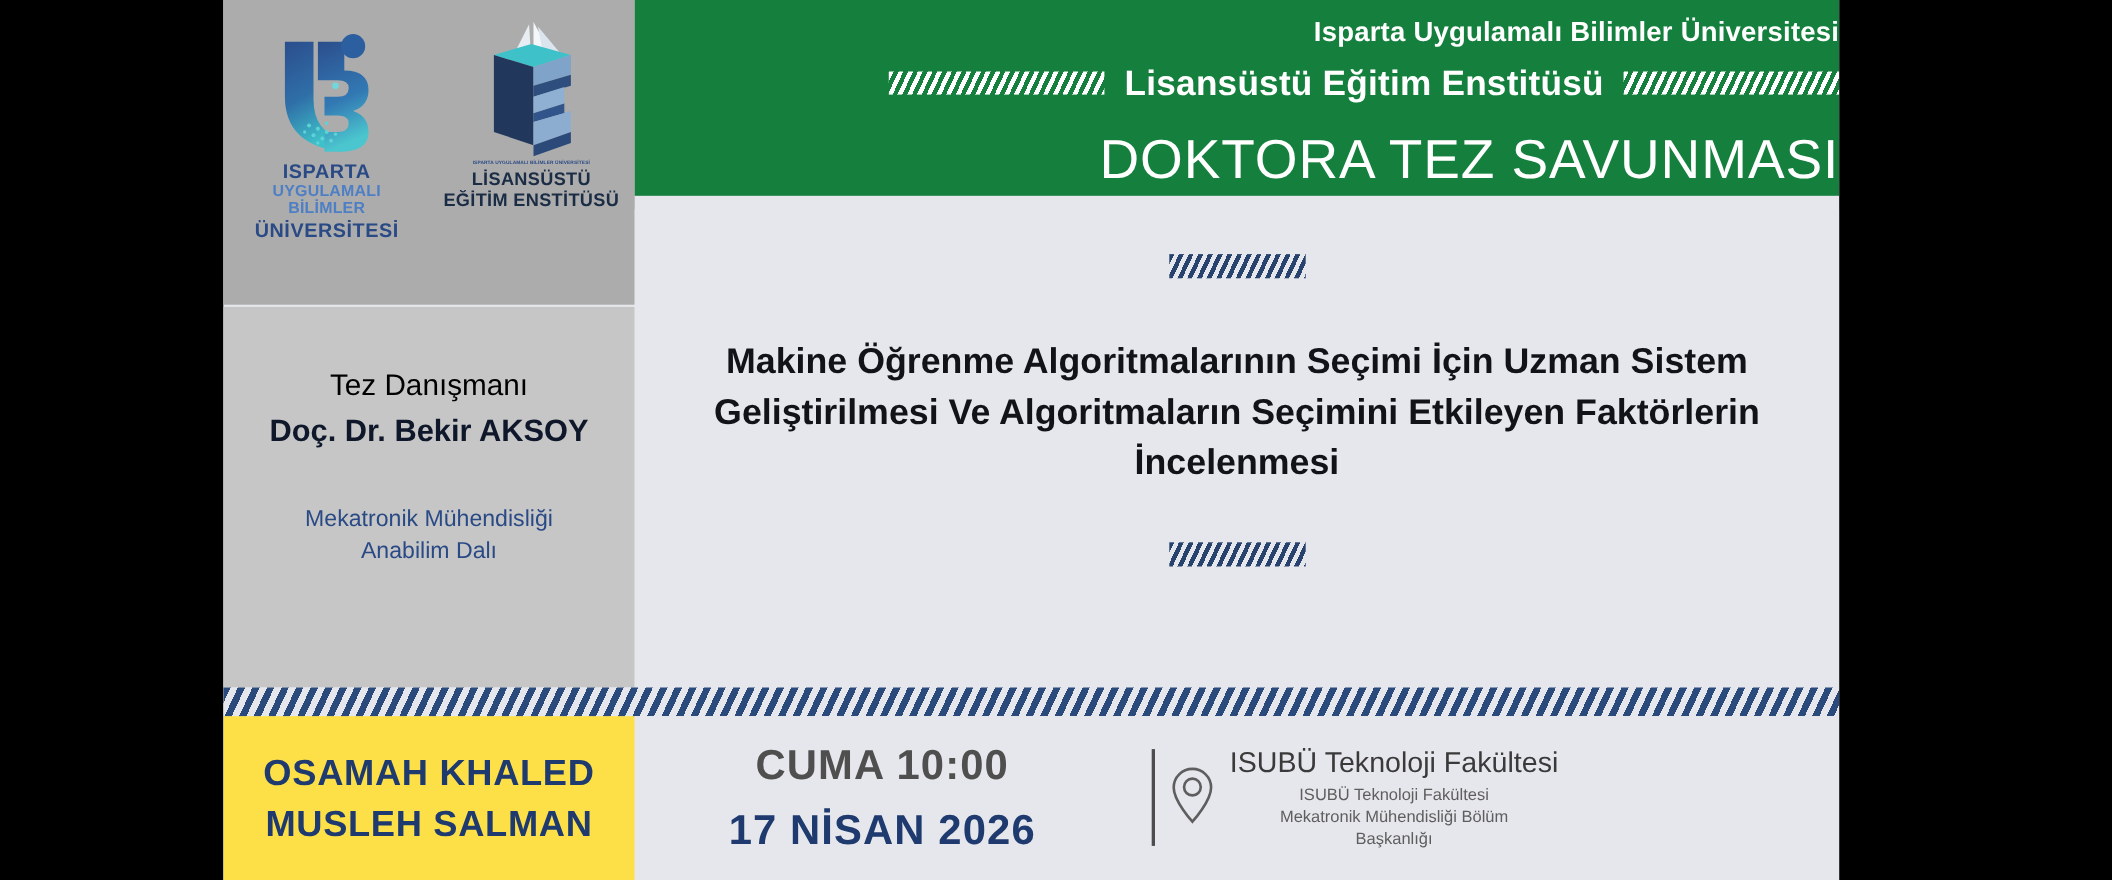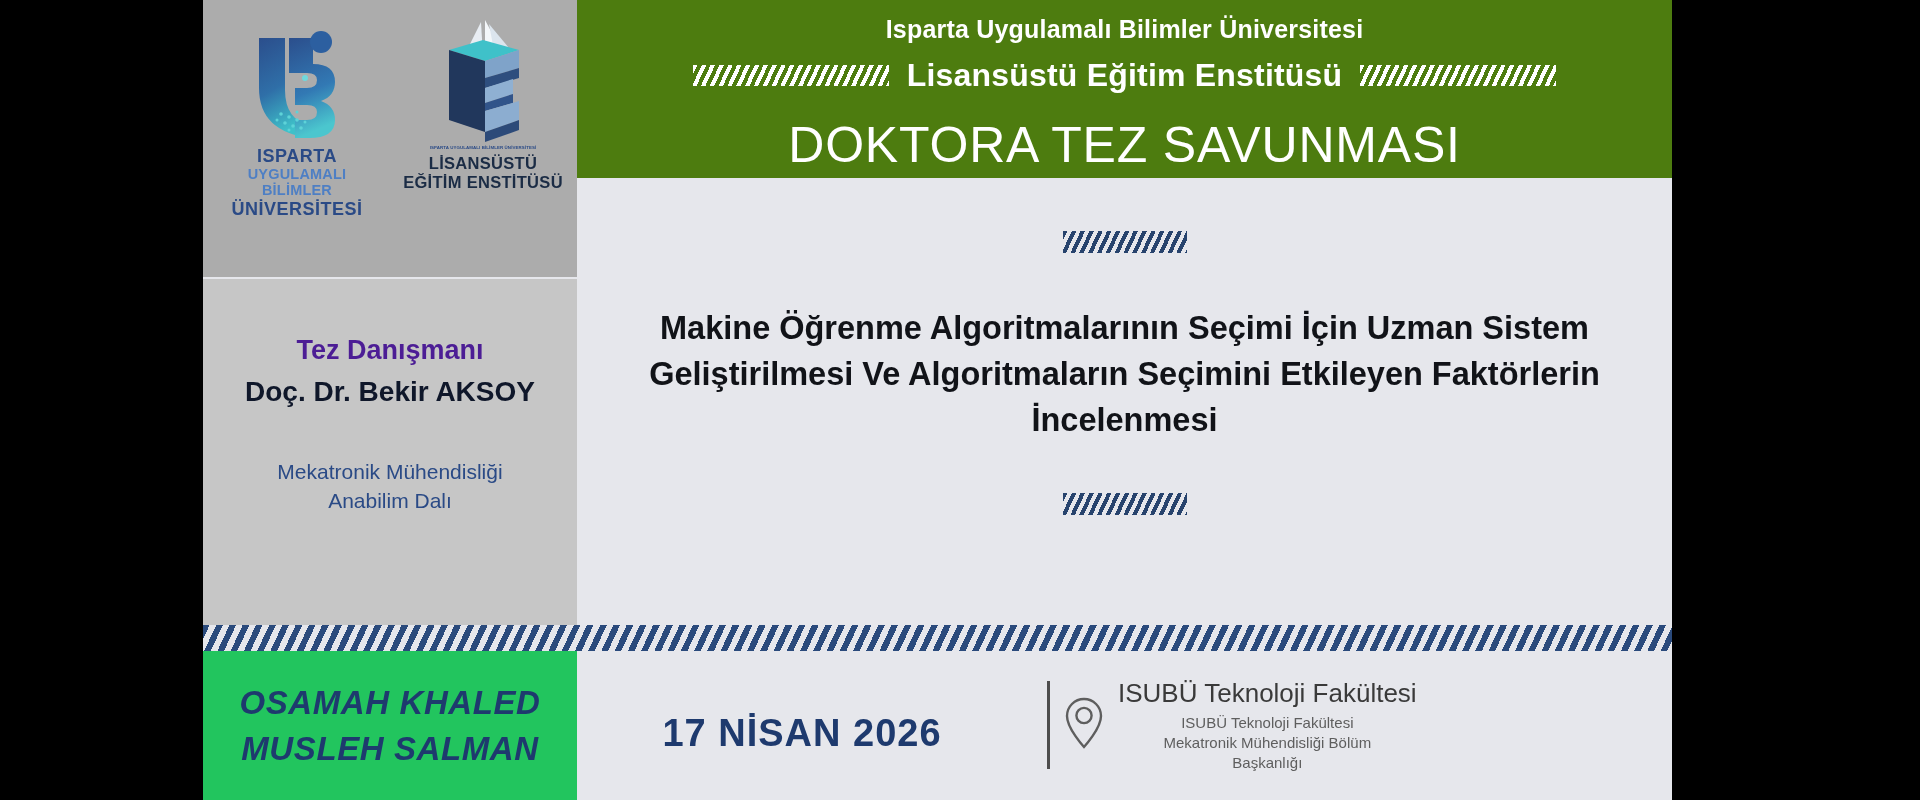--- a/index.html
+++ b/index.html
@@ -34,54 +34,54 @@
     position: absolute; left: 0; top: 279px;
     width: 374px; height: 346px;
     background: #C6C6C6;
     display: flex; flex-direction: column;
     align-items: center; justify-content: flex-start;
     padding-top: 56px;
   }
   .left-student {
     position: absolute; left: 0; top: 651px;
     width: 374px; height: 149px;
-    background: #22c55e;
+    background: #fde047;
     display: flex; flex-direction: column;
-    align-items: center; justify-content: center; font-style: italic;
+    align-items: center; justify-content: center;
   }
 
   
   .logo-unit { width: 172px; text-align: center; }
   .logo-mark { height: 132px; display: flex; align-items: center; justify-content: center; }
   .logo-cap { line-height: 1.12; }
   .logo-cap .l1 { font-size: 18px; font-weight: 700; color: #2A4A86; letter-spacing: .5px; }
   .logo-cap .l2 { font-size: 14.5px; font-weight: 700; color: #4E7FC4; letter-spacing: .2px; }
   .logo-cap .l3 { font-size: 18px; font-weight: 700; color: #2A4A86; letter-spacing: .5px; }
   .lg-cap2 .tiny { font-size: 4.4px; font-weight: 700; color: #2A4A86; letter-spacing: .1px;
                    white-space: nowrap; display: block; margin-bottom: 3px; }
   .lg-cap2 .big { font-size: 16.5px; font-weight: 700; color: #1B2C45; letter-spacing: .3px; line-height: 1.18; }
 
   
-  .adv-role { font-size: 27px; color: #4c1d95; font-weight: 700; margin-bottom: 10px; }
+  .adv-role { font-size: 27px; color: #000000; font-weight: 400; margin-bottom: 10px; }
   .adv-name { font-size: 28px; color: #0f172a; font-weight: 700; }
   .adv-dept { margin-top: 50px; font-size: 21px; color: #2A4A86; font-weight: 500;
               line-height: 1.38; text-align: center; }
 
   
   .stu-name { font-size: 33px; font-weight: 800; color: #1E3A6E;
               letter-spacing: .6px; line-height: 1.38; text-align: center; }
 
   
   .banner {
     position: absolute; left: 374px; top: 0;
     width: 1095px; height: 178px;
-    background: #4d7c0f;
+    background: #15803d;
     color: #fff;
     display: flex; flex-direction: column;
-    align-items: center; justify-content: center;
+    align-items: flex-end; justify-content: center;
     padding-top: 10px;
   }
   .banner-uni { font-size: 25px; font-weight: 600; letter-spacing: .2px; }
   .banner-inst-row { display: flex; align-items: center; gap: 18px; margin-top: 13px; }
   .banner-inst { font-size: 32px; font-weight: 600; letter-spacing: .2px; }
   .banner-title { font-size: 50px; font-weight: 400; letter-spacing: .8px; margin-top: 22px; }
 
   
   .main {
     position: absolute; left: 374px; top: 190px;
@@ -264,20 +264,21 @@
     <span class="hatch hatch-sm"></span>
     <div class="thesis-title">Makine Öğrenme Algoritmalarının Seçimi İçin Uzman Sistem Geliştirilmesi Ve Algoritmaların Seçimini Etkileyen Faktörlerin İncelenmesi</div>
     <span class="hatch hatch-sm hatch-lower"></span>
   </div>
 
   <div class="divider-band"></div>
 
   <div class="bottom">
 
     <div class="bottom-date">
+      <div class="date-day">CUMA 10:00</div>
       <div class="date-full">17 NİSAN 2026</div>
     </div>
 
     <div class="bottom-loc">
       <div class="loc-rule"></div>
       <div class="loc-pin">
         <svg width="40" height="56" viewBox="0 0 40 56">
           <path d="M20 4 C10.6 4 3 11.6 3 21 C3 33.5 20 52 20 52 C20 52 37 33.5 37 21 C37 11.6 29.4 4 20 4 Z" fill="none" stroke="#5E5E5E" stroke-width="2.4"></path>
           <circle cx="20" cy="20.5" r="7.6" fill="none" stroke="#5E5E5E" stroke-width="2.4"></circle>
         </svg>

